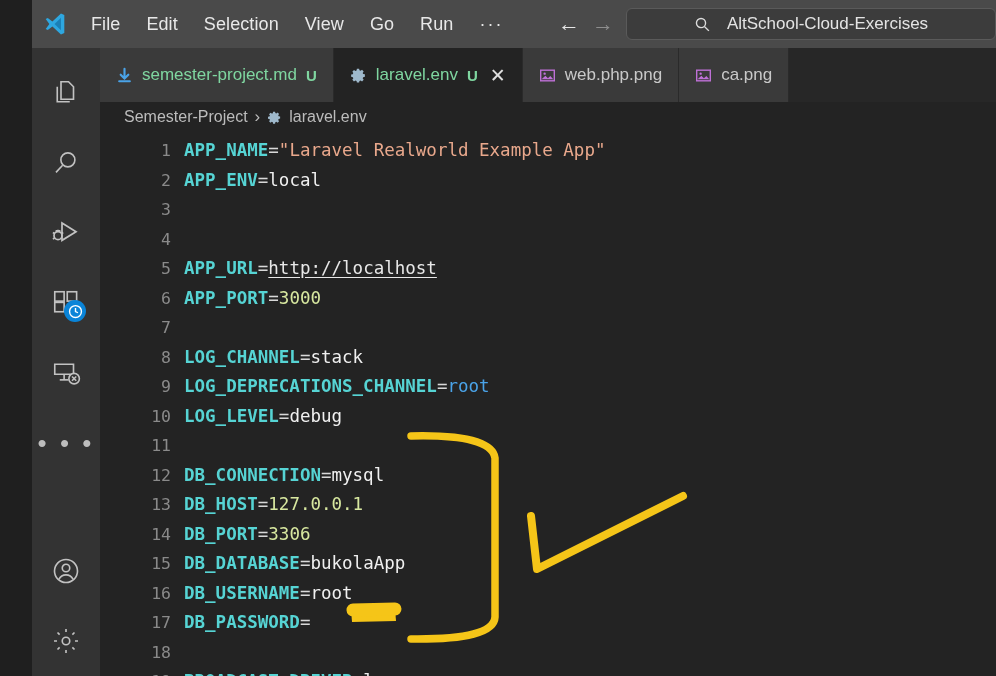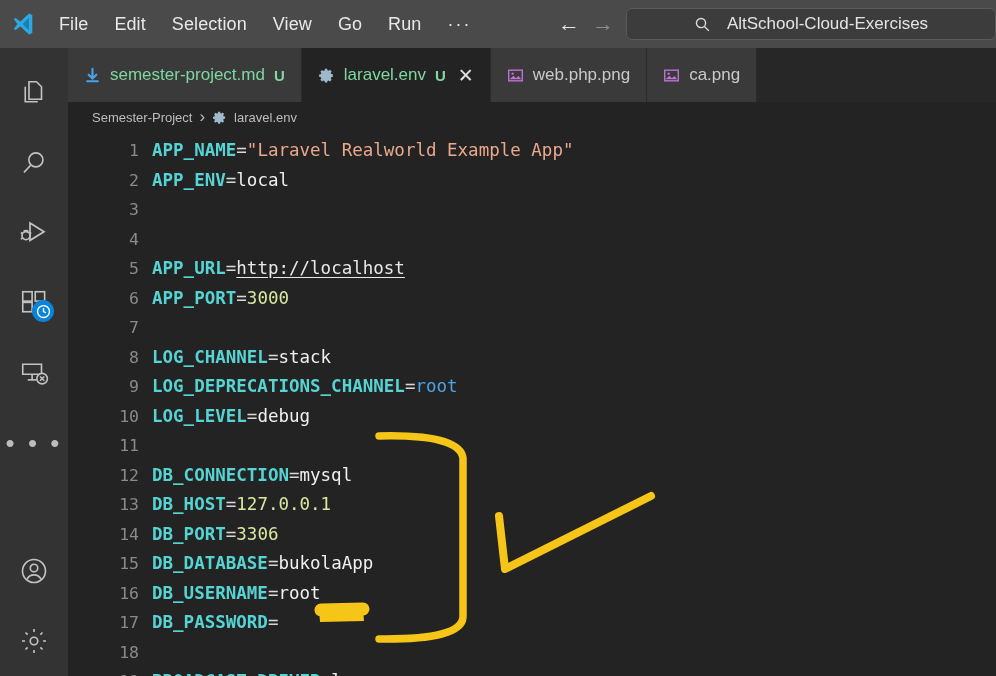--- a/index.html
+++ b/index.html
@@ -2,21 +2,21 @@
 <html><head>
 <meta charset="utf-8">
 <style>
   * { box-sizing: border-box; margin: 0; padding: 0; }
   html, body {
     width: 996px; height: 676px;
     background: #1f1f1f;
     font-family: "Liberation Sans", sans-serif;
     overflow: hidden;
   }
-  #app { position: relative; width: 996px; height: 676px; display: flex; flex-direction: column; background: #1f1f1f; }
+  #app { position: relative; width: 996px; height: 676px; display: flex; flex-direction: column; background: #1f1f1f; padding-left: 32px; }
 
   
   .titlebar {
     height: 48px; min-height: 48px;
     background: #4a4a4a;
     display: flex; align-items: center;
     position: relative;
   }
   .vscode-logo { width: 46px; display: flex; align-items: center; justify-content: center; }
   .vscode-logo svg { display: block; }
@@ -84,21 +84,21 @@
   .tab .tlabel.green { color: #7fd6a0; }
   .tab .tbadge { font-size: 15px; font-weight: bold; color: #7fd6a0; }
   .tab .tclose { font-size: 19px; color: #e0e0e0; margin-left: 3px; line-height: 1; }
   .tabbar-filler { flex: 1; background: #272727; }
 
   
   .breadcrumb {
     height: 30px; min-height: 30px; display: flex; align-items: center;
     padding-left: 24px; gap: 7px; background: #232323;
   }
-  .bc-text { font-size: 13px; color: #bcbcbc; }
+  .bc-text { font-size: 16px; color: #bcbcbc; }
   .bc-sep { font-size: 17px; color: #bcbcbc; }
   .bc-icon { display: flex; align-items: center; }
 
   
   .editor { flex: 1; background: #232323; position: relative; overflow: hidden; }
   .code {
     font-family: "DejaVu Sans Mono", "Liberation Mono", monospace;
     font-size: 17.5px; line-height: 29.5px;
     padding-top: 4px;
   }

